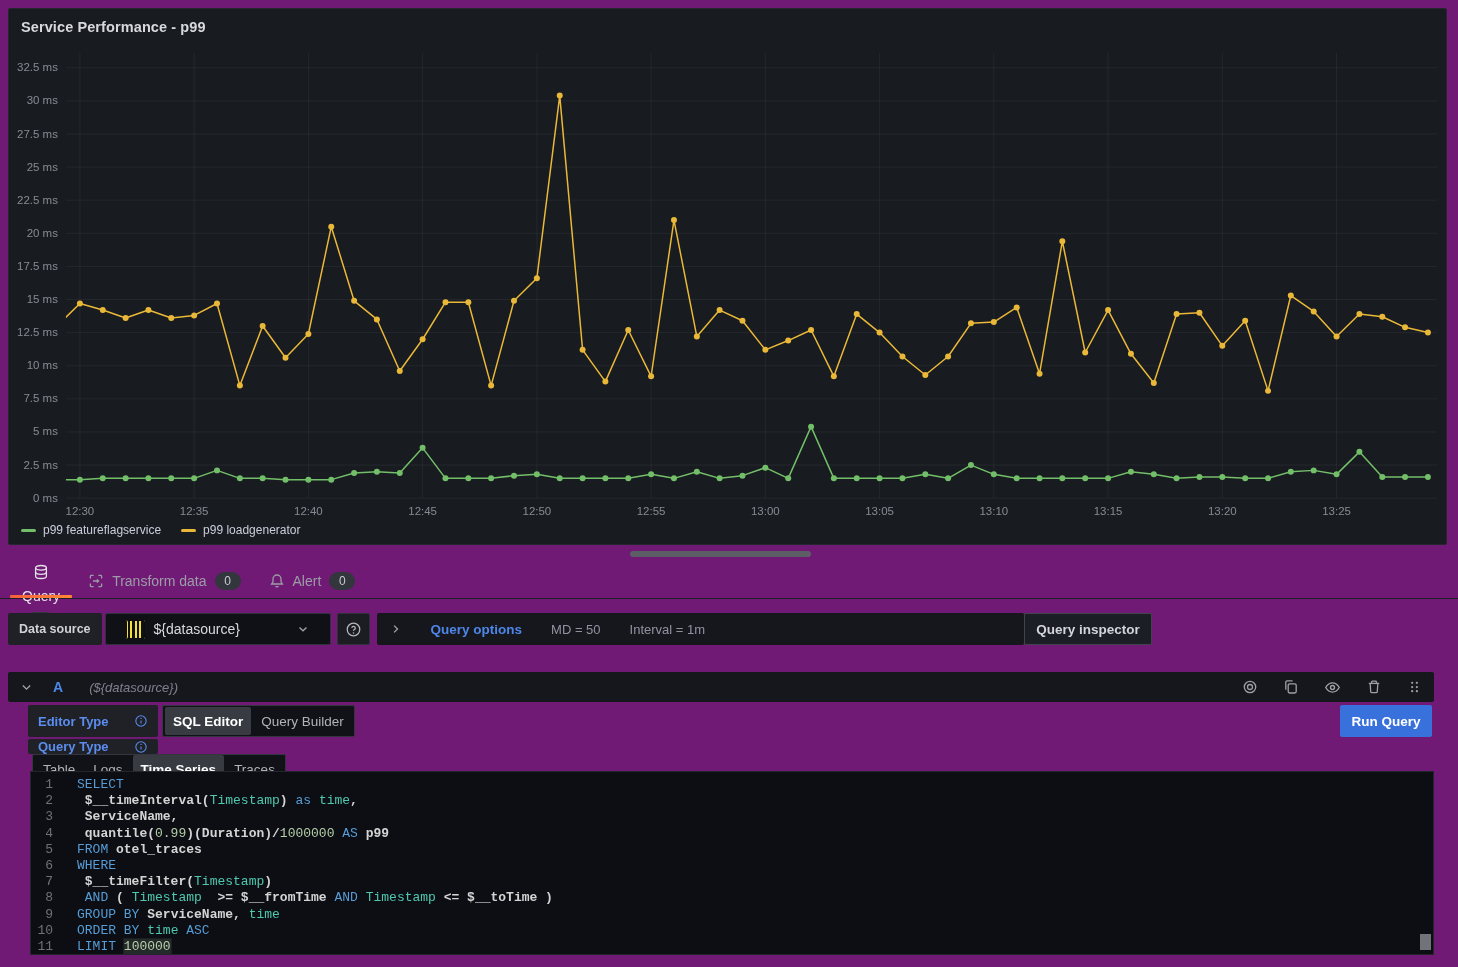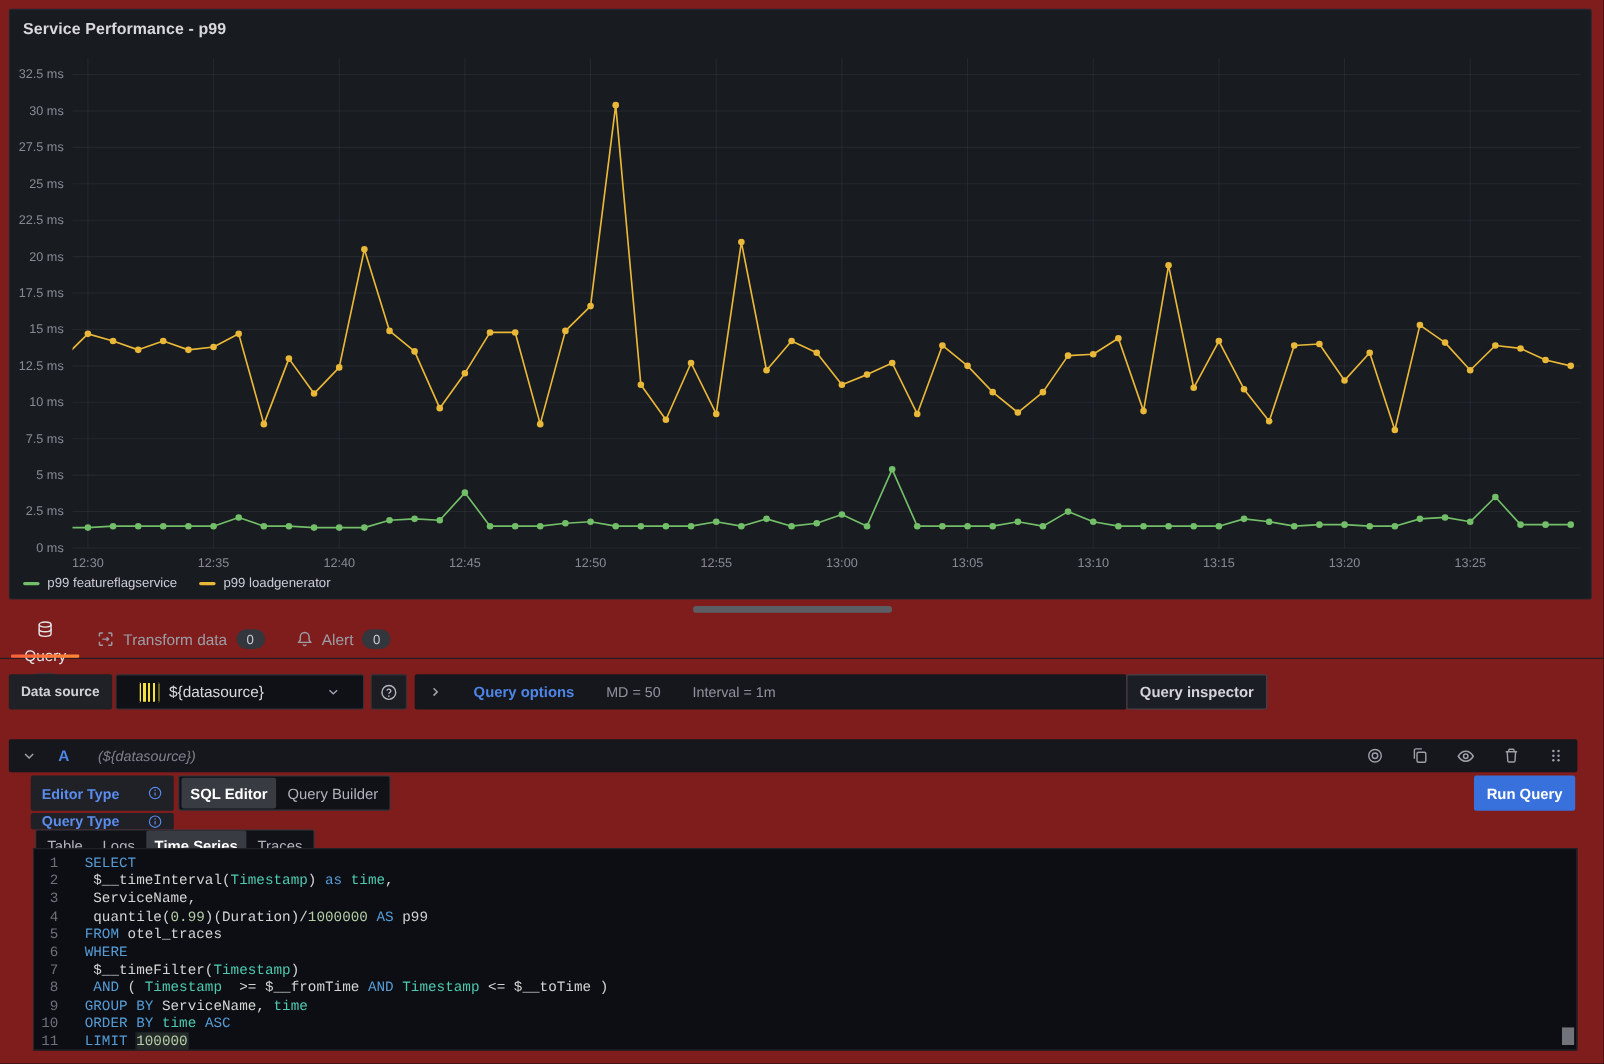--- a/index.html
+++ b/index.html
@@ -1,19 +1,19 @@
 <!DOCTYPE html>
 <html><head>
 <meta charset="utf-8">
 <style>
   * { margin:0; padding:0; box-sizing:border-box; }
   html,body { background:#0b0c10; }
   .page {
     position:relative; width:1458px; height:967px; overflow:hidden;
-    background:#7f1d1d;
+    background:#701a75;
     font-family:"Liberation Sans","DejaVu Sans",sans-serif;
     color:#ccccdc;
   }
   
   .panel {
     position:absolute; left:8px; top:8px; width:1439px; height:537px;
     background:#181b1f; border:1px solid #25272e; border-radius:2px;
   }
   .panel-title {
     position:absolute; left:12px; top:10px; font-size:14.5px; font-weight:600;
@@ -77,21 +77,21 @@
     font-size:13.5px; color:#b0b3ba; cursor:pointer; white-space:nowrap; }
   .radio-opt.selected { background:#383b42; color:#ffffff; font-weight:600; }
   .run-btn { position:absolute; left:1340px; top:705px; width:92px; height:32px; background:#3871dc;
     border:none; border-radius:2px; color:#fff; font-size:13.5px; font-weight:600; font-family:inherit; cursor:pointer; }
   
   .code-editor { position:absolute; left:30px; top:771px; width:1404px; height:184px;
     background:#0c0e13; border:1px solid #23252c; padding-top:5px; overflow:hidden; cursor:text; }
   .code-line { display:flex; height:16.2px; line-height:16.2px;
     font-family:"Liberation Mono","DejaVu Sans Mono",monospace; font-size:13px; white-space:pre; }
   .ln { width:46px; flex:0 0 auto; text-align:right; padding-right:24px; color:#6e7179; }
-  .tok-kw { color:#569cd6; } .tok-ty { color:#4ec9b0; } .tok-num { color:#b5cea8; } .tok-pl { color:#d4d4d4; }
+  .tok-kw { color:#569cd6; } .tok-ty { color:#4ec9b0; } .tok-num { color:#b5cea8; } .tok-pl { color:#d4d4d4;font-weight:bold; }
   .tok-hl { background:rgba(160,190,160,.16); box-shadow:0 0 0 1px rgba(160,190,160,.10); }
   .editor-vthumb { position:absolute; right:2px; bottom:4px; width:11px; height:16px; background:#70737a; }
   svg.i { display:block; }
 </style>
 </head>
 <body>
 
 <div class="page">
 
   <section class="panel">

